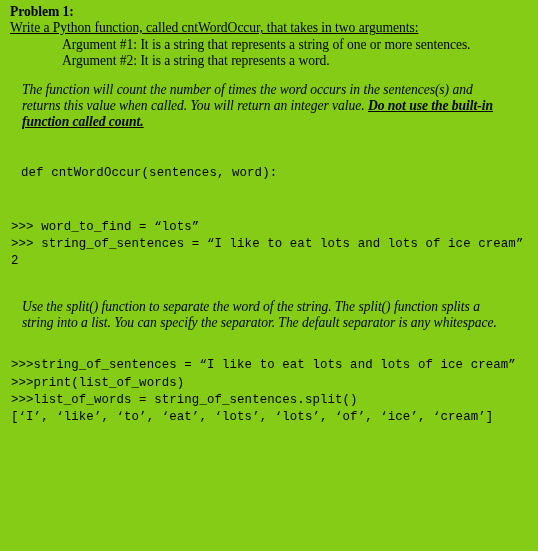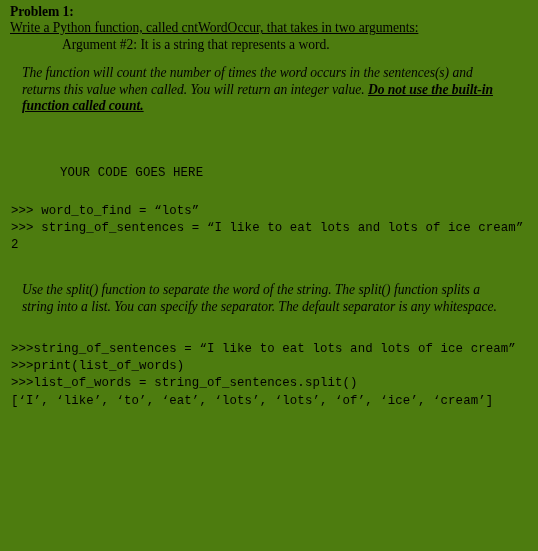--- a/index.html
+++ b/index.html
@@ -14,21 +14,21 @@
     overflow: hidden;
     color: #000000;
     font-family: "Liberation Serif", "DejaVu Serif", serif;
   }
   .page {
     position: relative;
     width: 538px;
     height: 551px;
     box-sizing: border-box;
     padding: 4px 14px 0 10px;
-    background: #4d7c0f;
+    background: #84cc16;
   }
   .prose {
     font-family: "Liberation Serif", "DejaVu Serif", serif;
     font-size: 13.6px;
     line-height: 16.4px;
     letter-spacing: -0.05px;
   }
   .title {
     font-weight: bold;
     font-size: 13.6px;
@@ -75,29 +75,30 @@
   .gap-22 { height: 22px; }
 </style>
 </head>
 <body>
 
 <div class="page">
 
   <div class="prose">
     <p class="title">Problem 1:</p>
     <p class="lede">Write a Python function, called cntWordOccur, that takes in two arguments:</p>
+    <p class="arg-line">Argument #1:  It is a string that represents a string of one or more sentences.</p>
     <p class="arg-line">Argument #2:  It is a string that represents a word.</p>
     <p class="para"><span>The function will count the number of times the word occurs in the sentences(s) and returns this value when called.  You will return an integer value.  </span><span class="emph-underline">Do not use the built-in function called count.</span></p>
   </div>
 
   <div class="gap-22"></div>
 
   <div>
+    <pre class="code code-def">def cntWordOccur(sentences, word):</pre>
     <div class="gap-17"></div>
-    <pre class="code code-placeholder">YOUR CODE GOES HERE</pre>
   </div>
 
   <div class="gap-20"></div>
 
   <div>
     <pre class="code repl">&gt;&gt;&gt; word_to_find = “lots”</pre>
     <pre class="code repl">&gt;&gt;&gt; string_of_sentences = “I like to eat lots and lots of ice cream”</pre>
     <pre class="code repl">2</pre>
   </div>
 

